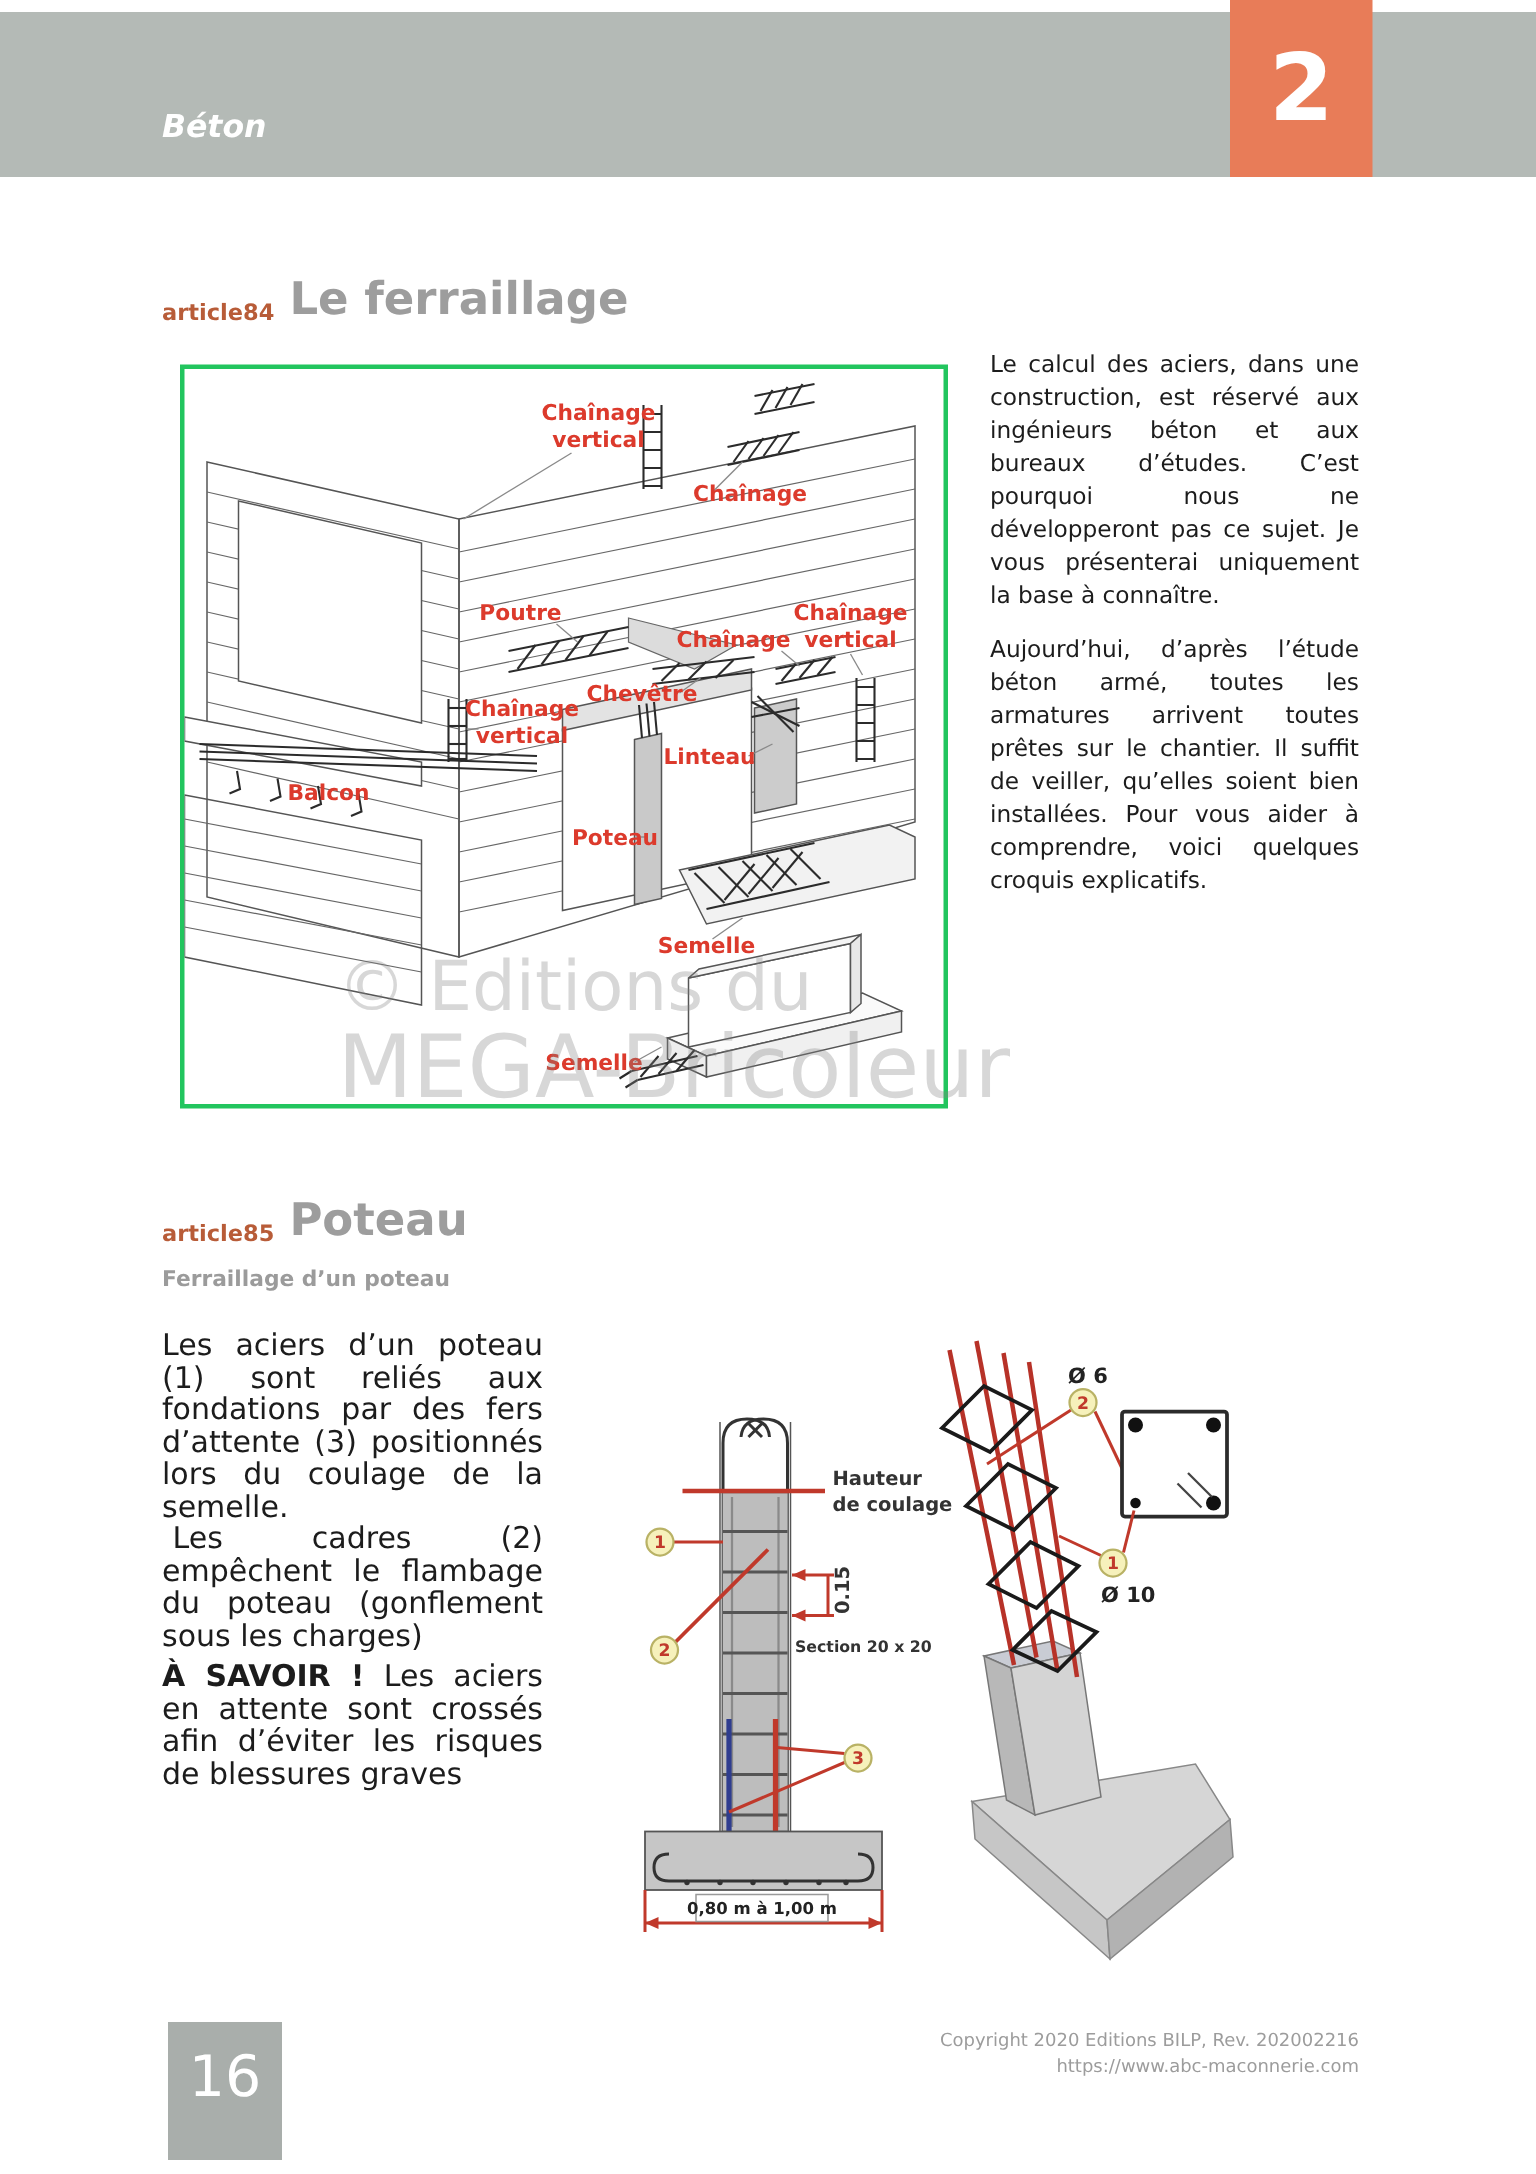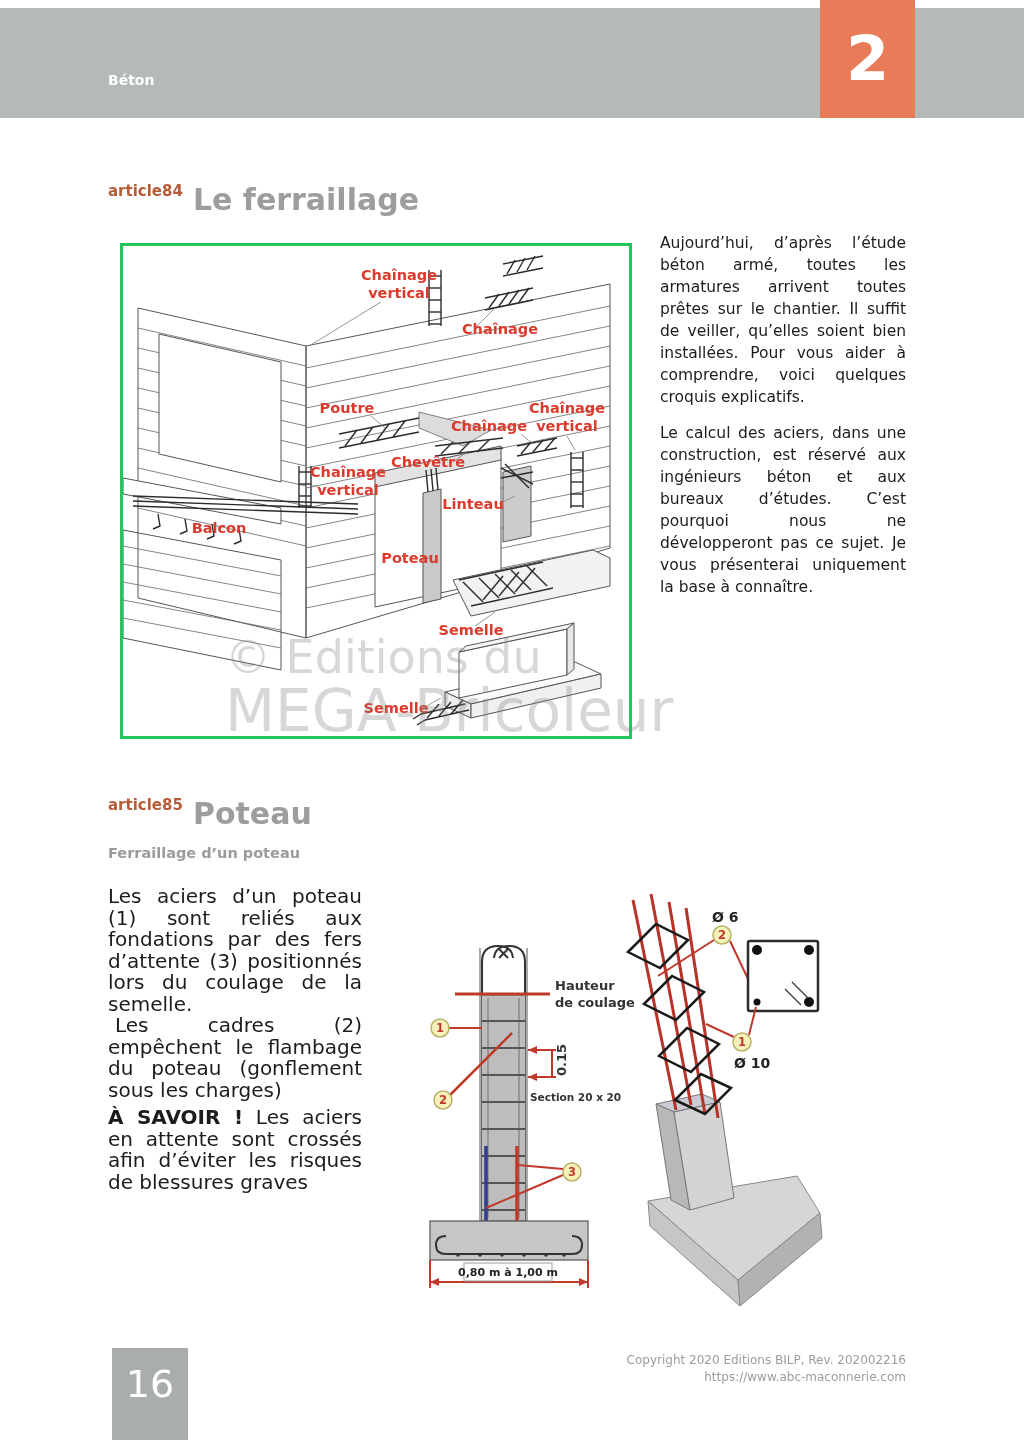--- a/index.html
+++ b/index.html
@@ -2,27 +2,27 @@
 <html><head>
 <meta charset="utf-8">
 <style>
   html,body{margin:0;padding:0;background:#ffffff;}
   .page{position:relative;width:1024px;height:1449px;background:#fff;overflow:hidden;
         font-family:"DejaVu Sans","Liberation Sans",sans-serif;}
   .abs{position:absolute;}
 
   
   .header-bar{left:0;top:8px;width:1024px;height:110px;background:#b4bab6;}
-  .header-chapter{left:108px;top:72px;color:#fff;font-size:14px;font-weight:bold;}
+  .header-chapter{left:108px;top:72px;color:#fff;font-size:21px;font-weight:bold;font-style:italic;}
   .chapter-box{left:820px;top:0;width:95px;height:118px;background:#e87c58;
                display:flex;align-items:center;justify-content:center;}
   .chapter-num{color:#fff;font-size:62px;font-weight:bold;line-height:1;}
 
   
-  .article-row{display:flex;align-items:flex-start;gap:10px;}
+  .article-row{display:flex;align-items:flex-end;gap:10px;}
   .article-id{color:#b85c38;font-size:15px;font-weight:bold;}
   .article-title{color:#9d9d9d;font-size:30px;font-weight:bold;}
   .subtitle{color:#9b9b9b;font-size:14.5px;font-weight:bold;}
 
   
   .fig1-box{left:120px;top:243px;width:506px;height:490px;border:3px solid #22c55e;background:#fff;text-align:center;}
   .fig1-box svg{display:block;}
 
   
   .intro-col{left:660px;top:232px;width:246px;color:#1c1c1c;font-size:15.5px;line-height:22px;text-align:justify;}
@@ -294,22 +294,22 @@
         <text class="rlabel" x="350" y="263">Linteau</text>
         <text class="rlabel" x="96" y="287">Balcon</text>
         <text class="rlabel" x="287" y="317">Poteau</text>
         <text class="rlabel" x="348" y="389">Semelle</text>
         <text class="rlabel" x="273" y="467">Semelle</text>
       </g>
     </svg>
   </div>
 
   <div class="abs intro-col">
+    <p>Le calcul des aciers, dans une construction, est réservé aux ingénieurs béton et aux bureaux d’études. C’est pourquoi nous ne développeront pas ce sujet. Je vous présenterai uniquement la base à connaître.</p>
     <p>Aujourd’hui, d’après l’étude béton armé, toutes les armatures arrivent toutes prêtes sur le chantier. Il suffit de veiller, qu’elles soient bien installées. Pour vous aider à comprendre, voici quelques croquis explicatifs.</p>
-    <p>Le calcul des aciers, dans une construction, est réservé aux ingénieurs béton et aux bureaux d’études. C’est pourquoi nous ne développeront pas ce sujet. Je vous présenterai uniquement la base à connaître.</p>
   </div>
 
   <div class="abs watermark">
     <div class="wm1">© Editions du</div>
     <div class="wm2">MEGA-Bricoleur</div>
   </div>
 
   <div class="abs article-row" style="left:108px;top:796px;">
     <span class="article-id">article85</span>
     <span class="article-title">Poteau</span>

